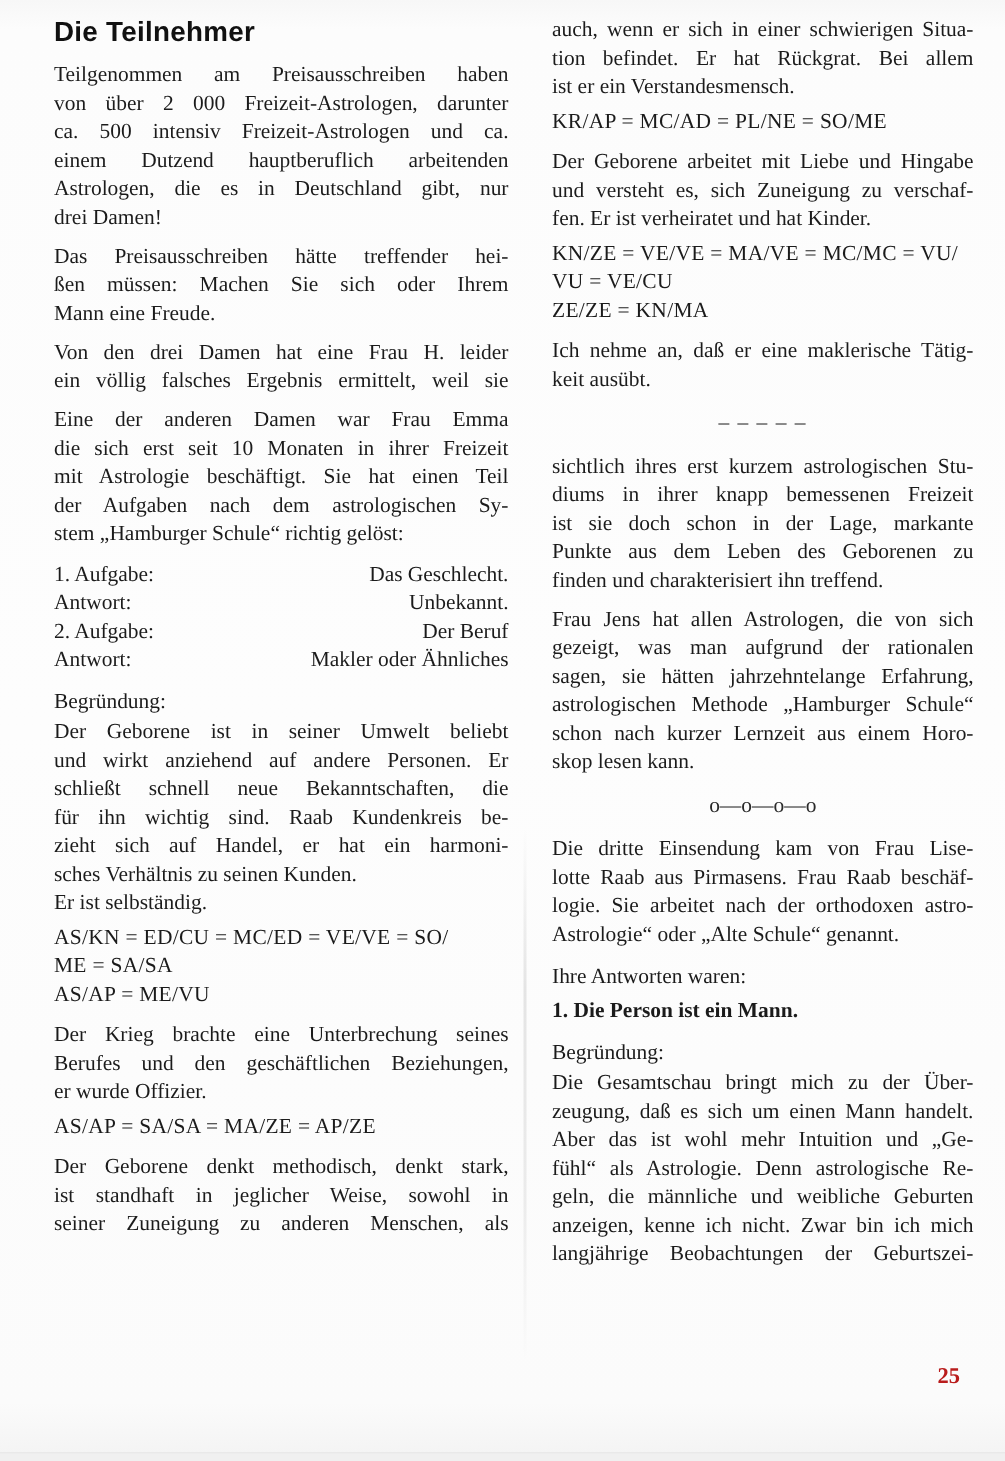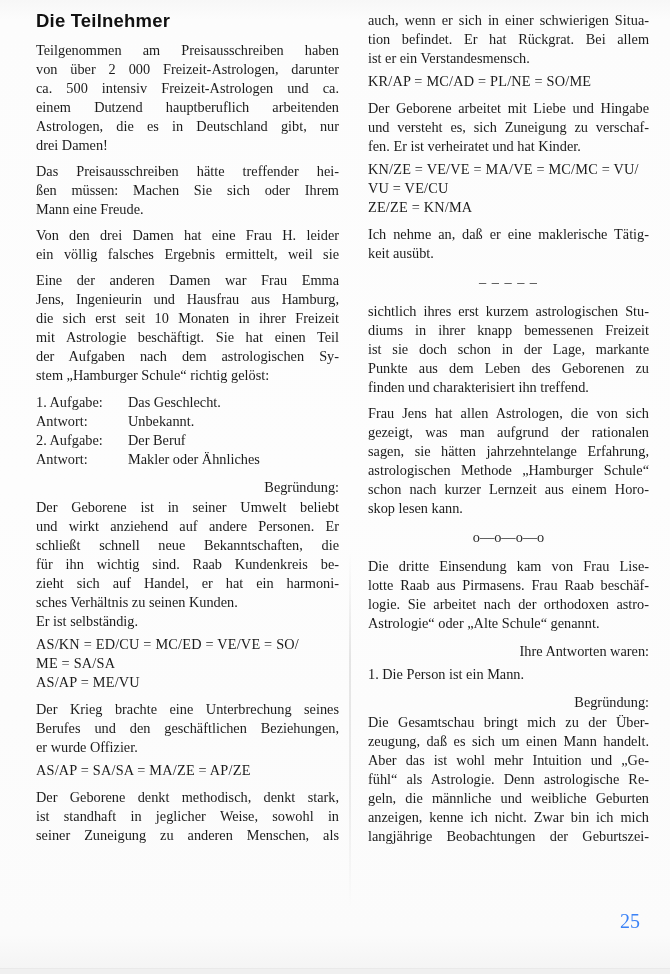--- a/index.html
+++ b/index.html
@@ -14,42 +14,42 @@
   .col-left{left:36px;top:11px;width:303px;}
   .col-right{left:368px;top:11px;width:281px;}
   h1.page-title{
     font-family:"Liberation Sans","DejaVu Sans",sans-serif;
     font-size:18.5px;font-weight:bold;letter-spacing:.2px;
     margin:0 0 11px 0;color:#111;
   }
   .para,.formula,.qa,.label,.boldline,.sep{margin-top:7px;}
   .col > :first-child{margin-top:0;}
   .formula{margin-top:4px;}
-  .label{margin-top:9px;text-align:right;}
-  .boldline{margin-top:4px;font-weight:normal;}
+  .label{margin-top:9px;}
+  .boldline{margin-top:4px;font-weight:bold;}
   .qa{margin-top:8px;}
   .sep{margin:10px 0;}
   .label + .para{margin-top:1px;}
   .sep + .para{margin-top:0;}
   .formula + .para{margin-top:8px;}
   .line{
     text-align:justify;text-align-last:justify;
     white-space:nowrap;
   }
   .line.short{text-align-last:left;}
   .formula .line{text-align-last:left;letter-spacing:.2px;}
   .qa-row{display:flex;}
   .qa-label{flex:0 0 92px;}
-  .qa-value{flex:1;}
+  .qa-value{flex:1;text-align:right;}
   .sep{text-align:center;color:#2a2a2a;}
   .sep.dash{letter-spacing:1px;}
   .sep.o{letter-spacing:0;}
   .page-number{
     position:absolute;right:30px;top:910px;
-    font-size:20px;font-weight:normal;color:#3b82f6;
+    font-size:15px;font-weight:bold;color:#b91c1c;
     font-family:"Liberation Serif","DejaVu Serif",serif;
   }
   .gutter-shadow{
     position:absolute;left:349px;top:552px;width:2px;height:356px;
     background:linear-gradient(180deg,rgba(120,120,120,0) 0,rgba(120,120,120,.18) 30%,rgba(120,120,120,.12) 70%,rgba(120,120,120,0) 100%);
   }
   .bottom-edge{
     position:absolute;left:0;right:0;bottom:0;height:5px;
     background:#f0f0f0;border-top:1px solid #e9e9e9;
   }
@@ -72,21 +72,20 @@
         <div class="line">Das Preisausschreiben hätte treffender hei-</div>
         <div class="line">ßen müssen: Machen Sie sich oder Ihrem</div>
         <div class="line short">Mann eine Freude.</div>
       </div>
       <div class="para">
         <div class="line">Von den drei Damen hat eine Frau H. leider</div>
         <div class="line">ein völlig falsches Ergebnis ermittelt, weil sie</div>
       </div>
       <div class="para">
         <div class="line">Eine der anderen Damen war Frau Emma</div>
-        <div class="line">Jens, Ingenieurin und Hausfrau aus Hamburg,</div>
         <div class="line">die sich erst seit 10 Monaten in ihrer Freizeit</div>
         <div class="line">mit Astrologie beschäftigt. Sie hat einen Teil</div>
         <div class="line">der Aufgaben nach dem astrologischen Sy-</div>
         <div class="line short">stem „Hamburger Schule“ richtig gelöst:</div>
       </div>
       <div class="qa">
         <div class="qa-row">
           <span class="qa-label">1. Aufgabe:</span>
           <span class="qa-value">Das Geschlecht.</span>
         </div>

